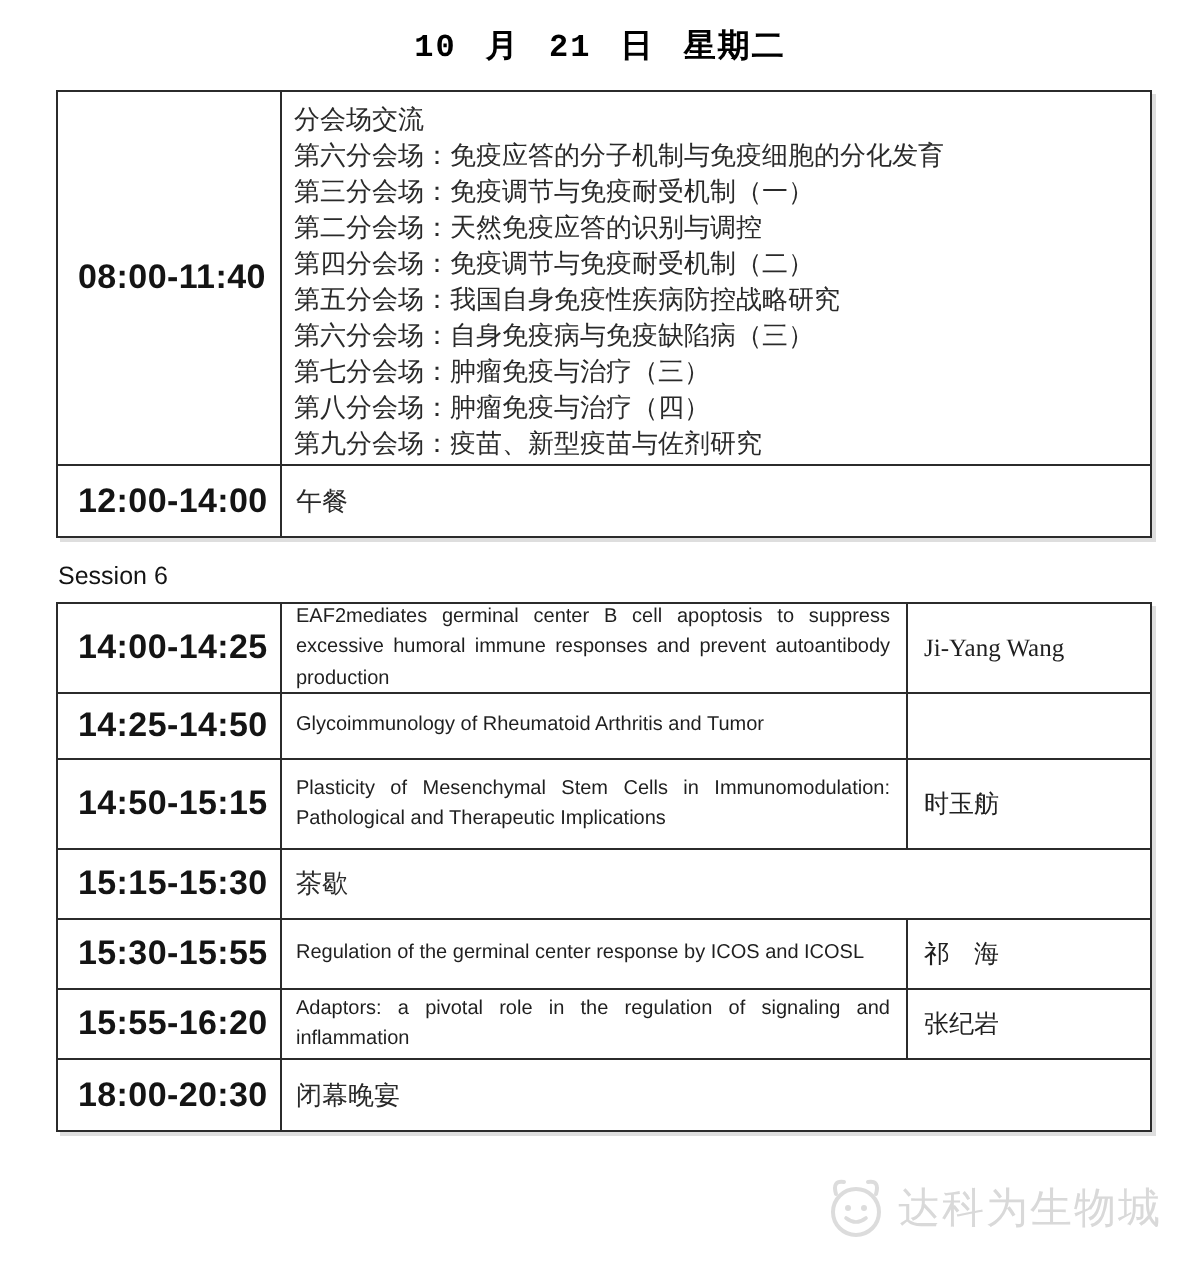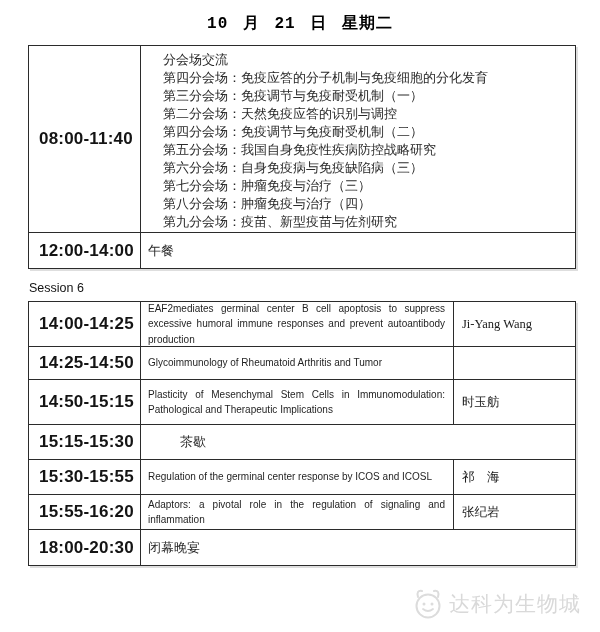--- a/index.html
+++ b/index.html
@@ -29,21 +29,21 @@
   #morning-table{top:45px;}
   #session-table{top:301px;}
   .row{display:flex; border-bottom:1px solid var(--bd);}
   .row:last-child{border-bottom:none;}
   .cell-time{
     width:112px; flex:0 0 112px; border-right:1px solid var(--bd);
     display:flex; align-items:center; padding-left:10px;
     font-size:17px; color:#141414; letter-spacing:0.2px;font-weight:bold;
   }
   .cell-lines{
-    flex:1; padding:5px 8px 0 6px;margin-left:16px;
+    flex:1; padding:5px 8px 0 6px;
   }
   .cn-line{
     font-size:13px; line-height:18px; color:var(--cn);
     font-family:"Liberation Serif","DejaVu Serif",serif;
     white-space:nowrap;
   }
   .cell-span{
     flex:1; display:flex; align-items:center; padding-left:7px;
     font-size:13px; color:var(--cn);
     font-family:"Liberation Serif","DejaVu Serif",serif;
@@ -78,21 +78,21 @@
 </head>
 <body>
 
 <div class="page-title">10 月 21 日 星期二</div>
 
 <div class="tbl" id="morning-table">
   <div class="row" style="height:187px;">
     <div class="cell-time">08:00-11:40</div>
     <div class="cell-lines">
       <div class="cn-line">分会场交流</div>
-      <div class="cn-line">第四分会场：免疫应答的分子机制与免疫细胞的分化发育</div>
+      <div class="cn-line">第六分会场：免疫应答的分子机制与免疫细胞的分化发育</div>
       <div class="cn-line">第三分会场：免疫调节与免疫耐受机制（一）</div>
       <div class="cn-line">第二分会场：天然免疫应答的识别与调控</div>
       <div class="cn-line">第四分会场：免疫调节与免疫耐受机制（二）</div>
       <div class="cn-line">第五分会场：我国自身免疫性疾病防控战略研究</div>
       <div class="cn-line">第六分会场：自身免疫病与免疫缺陷病（三）</div>
       <div class="cn-line">第七分会场：肿瘤免疫与治疗（三）</div>
       <div class="cn-line">第八分会场：肿瘤免疫与治疗（四）</div>
       <div class="cn-line">第九分会场：疫苗、新型疫苗与佐剂研究</div>
     </div>
   </div>
@@ -118,21 +118,21 @@
         <span>Glycoimmunology of Rheumatoid Arthritis and Tumor</span>
       </div>
   </div>
   <div class="row" style="height:45px;">
     <div class="cell-time">14:50-15:15</div>
     <div class="cell-title">
         <span>Plasticity of Mesenchymal Stem Cells in Immunomodulation: Pathological and Therapeutic Implications</span>
       </div>
     <div class="cell-speaker">时玉舫</div>
   </div>
-  <div class="row" style="height:35px;gap:32px;">
+  <div class="row" style="height:35px;">
     <div class="cell-time">15:15-15:30</div>
     <div class="cell-span">茶歇</div>
   </div>
   <div class="row" style="height:35px;">
     <div class="cell-time">15:30-15:55</div>
     <div class="cell-title">
         <span>Regulation of the germinal center response by ICOS and ICOSL</span>
       </div>
     <div class="cell-speaker">祁　海</div>
   </div>

